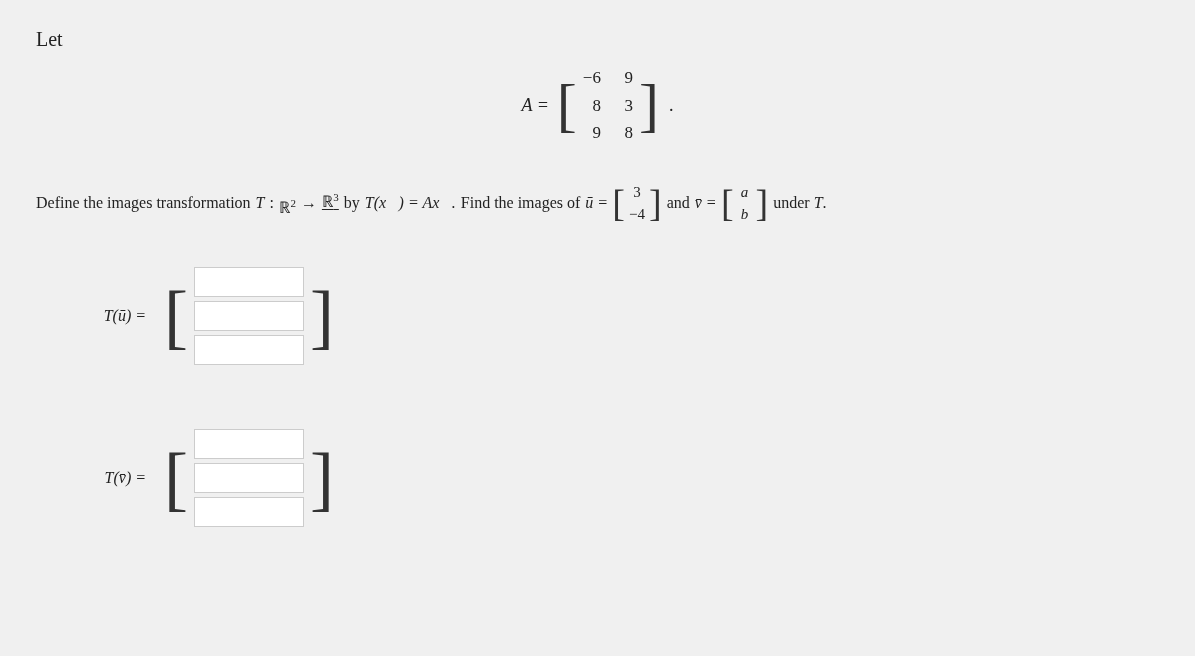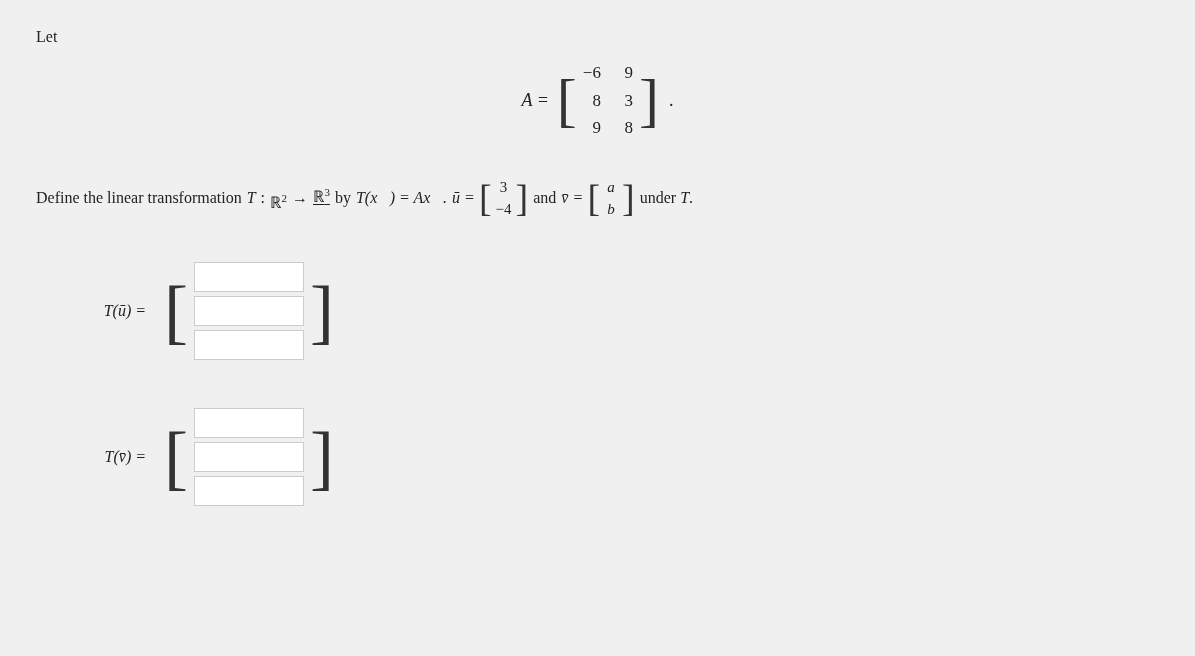--- a/index.html
+++ b/index.html
@@ -15,21 +15,21 @@
     }
 
     .page {
       width: 1195px;
       height: 656px;
       background: #f0f0f0;
       padding: 28px 36px;
     }
 
     .let-label {
-      font-size: 16px;
+      font-size: 20px;
       margin-bottom: 10px;
     }
 
     
     .matrix-section {
       display: flex;
       align-items: center;
       justify-content: center;
       margin-bottom: 30px;
       margin-top: 10px;
@@ -122,21 +122,21 @@
       font-size: 15px;
       text-align: center;
       min-width: 14px;
       line-height: 1.4;
     }
 
     
     .answers-area {
       display: flex;
       flex-direction: column;
-      gap: 40px;
+      gap: 56px;
       padding-left: 20px;
       margin-top: 10px;
     }
 
     .answer-row {
       display: flex;
       align-items: center;
       gap: 18px;
     }
 
@@ -208,30 +208,31 @@
           <span class="matrix-cell">9</span>
           <span class="matrix-cell">8</span>
         </div>
         <span class="bracket-right">]</span>
       </div>
       <span class="dot-after">.</span>
     </div>
   </div>
 
   <div class="problem-line">
-    <span>Define the linear transformation</span>
+    <span>Define the images transformation</span>
     <span class="italic">T</span>
     <span>:</span>
 
     <span style="font-family: serif; font-style: normal; margin-top: 12px;">ℝ<span class="superscript">2</span></span>
     <span>→</span>
 
     <span style="font-family: serif; font-style: normal; text-decoration: underline;">ℝ<span class="superscript">3</span></span>
     <span>by</span>
     <span class="italic"><i>T</i>(<i>x⃗</i>) = <i>Ax⃗</i>.</span>
+    <span>Find the images of</span>
     <span class="italic"><i>ū</i></span>
     <span>=</span>
 
     <span class="small-vec">
       <span class="small-bracket-left">[</span>
       <div class="small-vec-entries">
         <span class="small-vec-cell">3</span>
         <span class="small-vec-cell">−4</span>
       </div>
       <span class="small-bracket-right">]</span>

